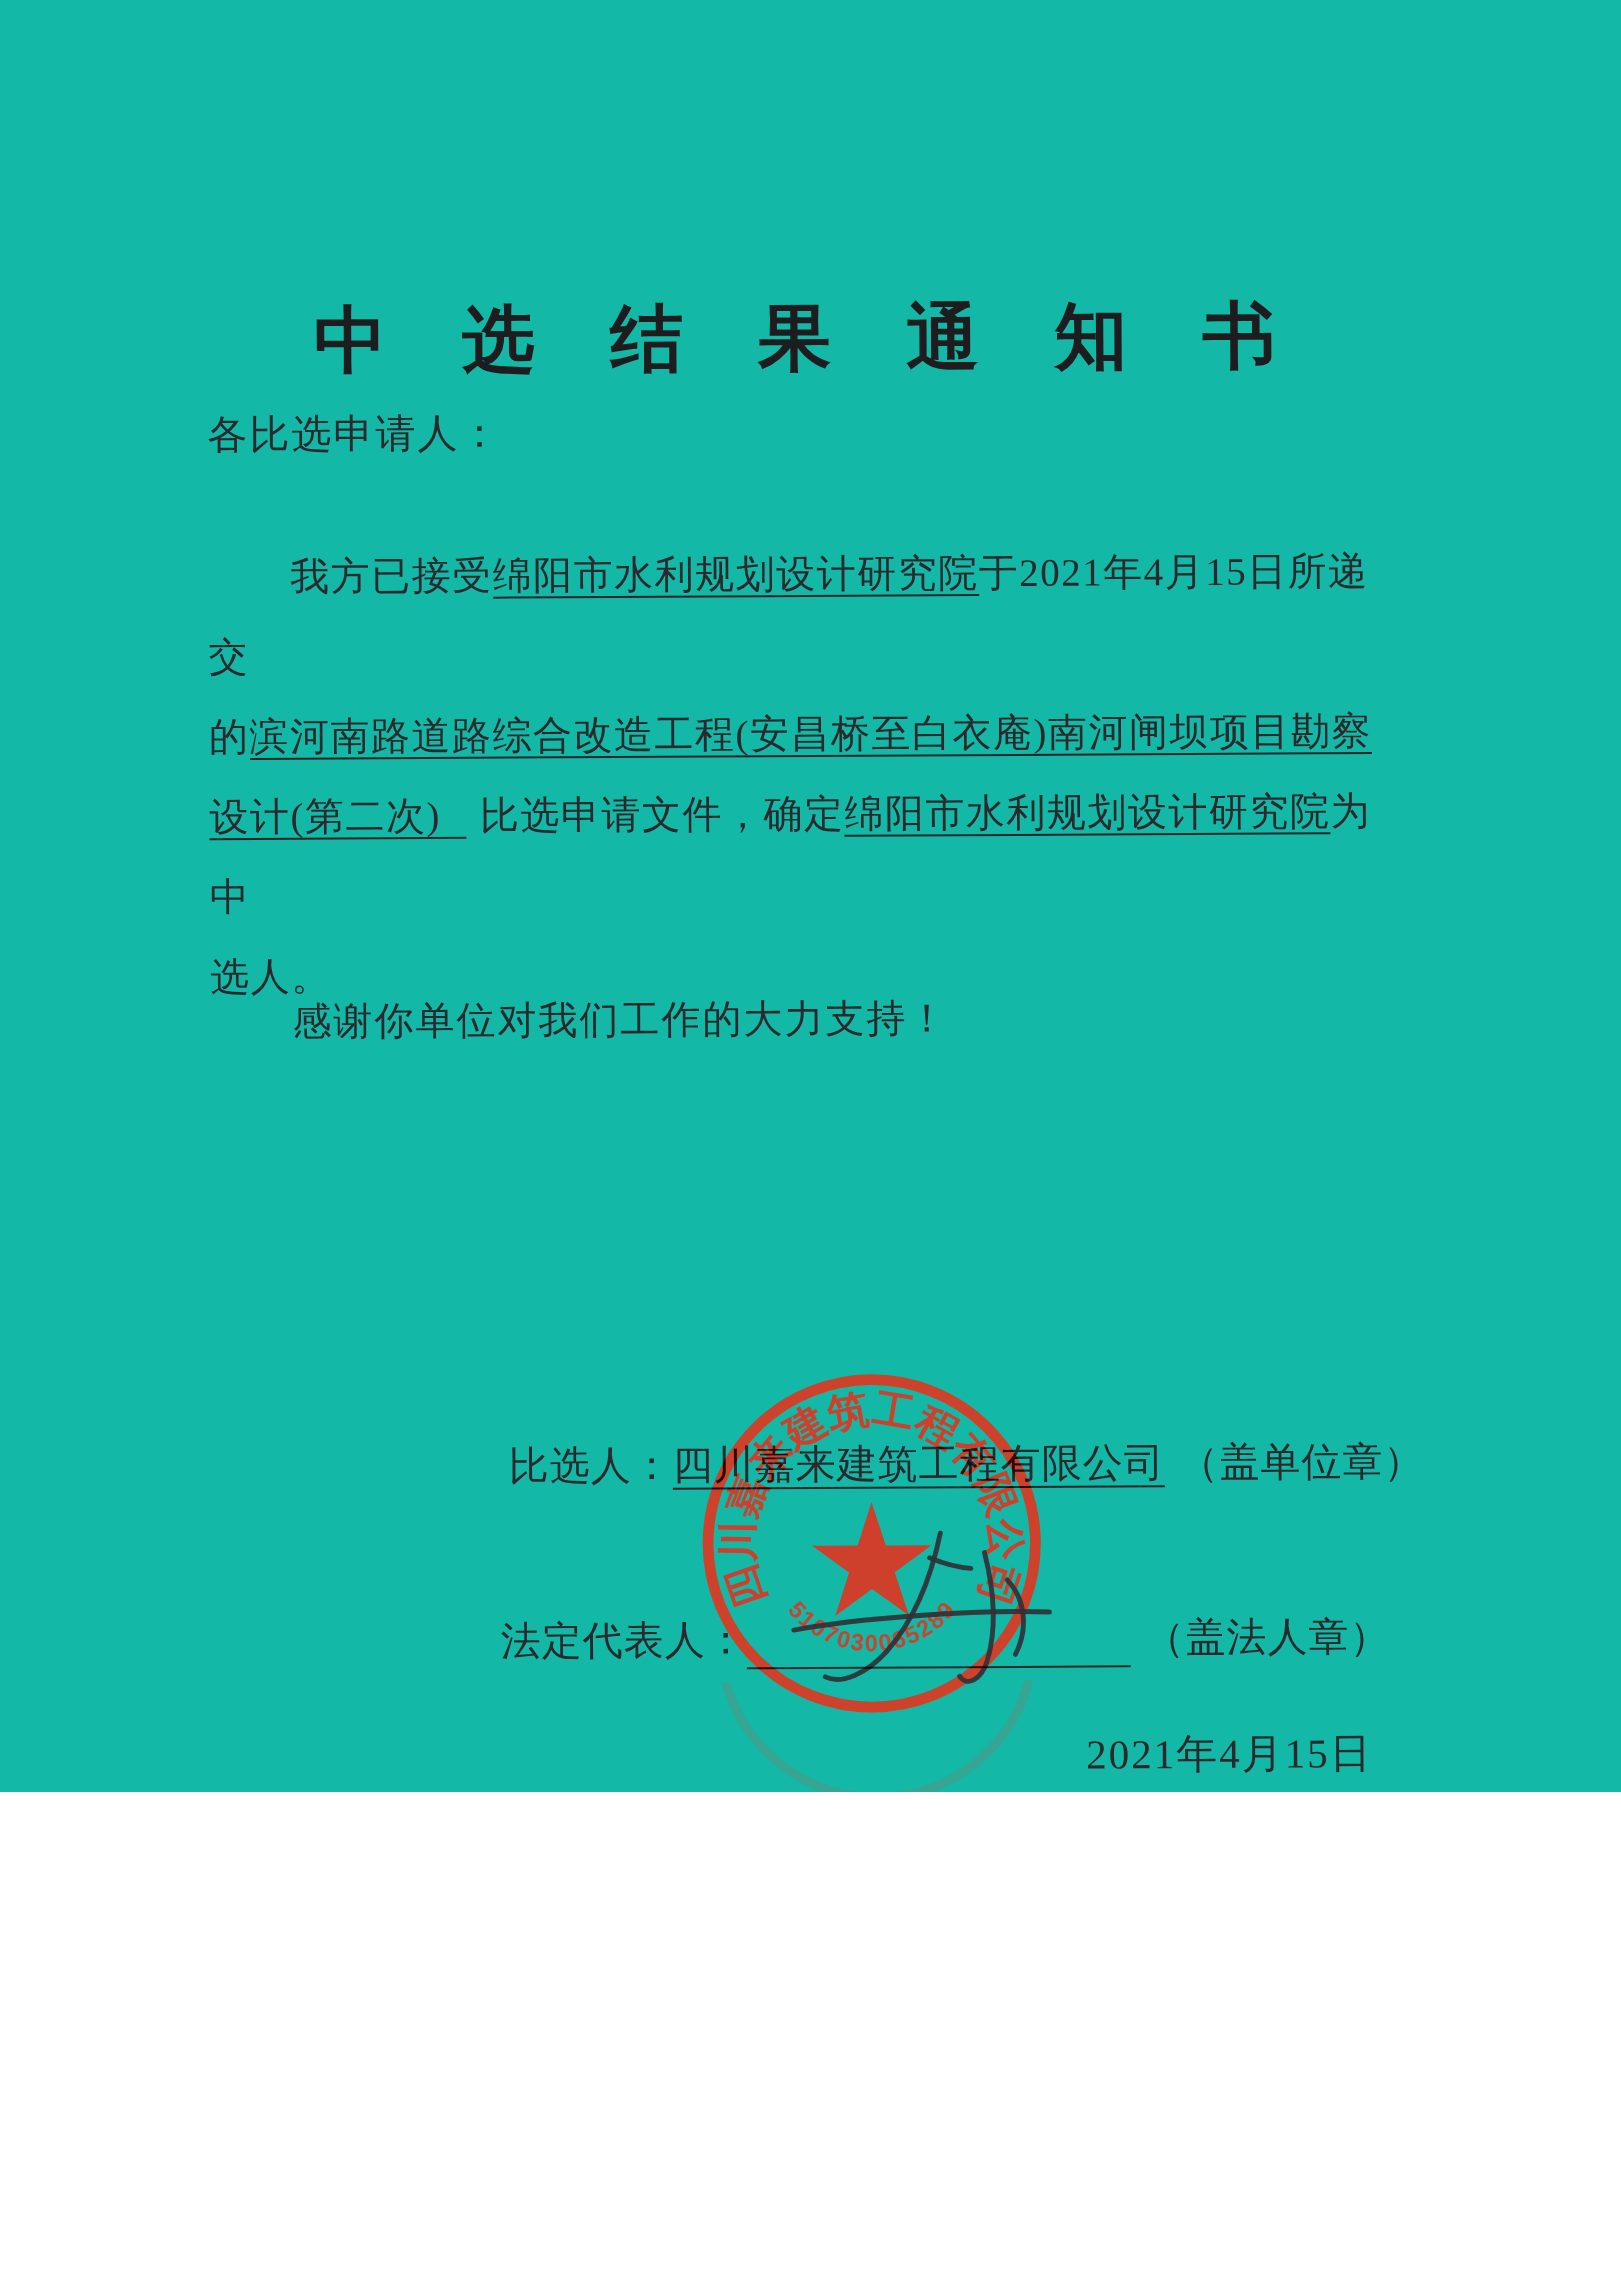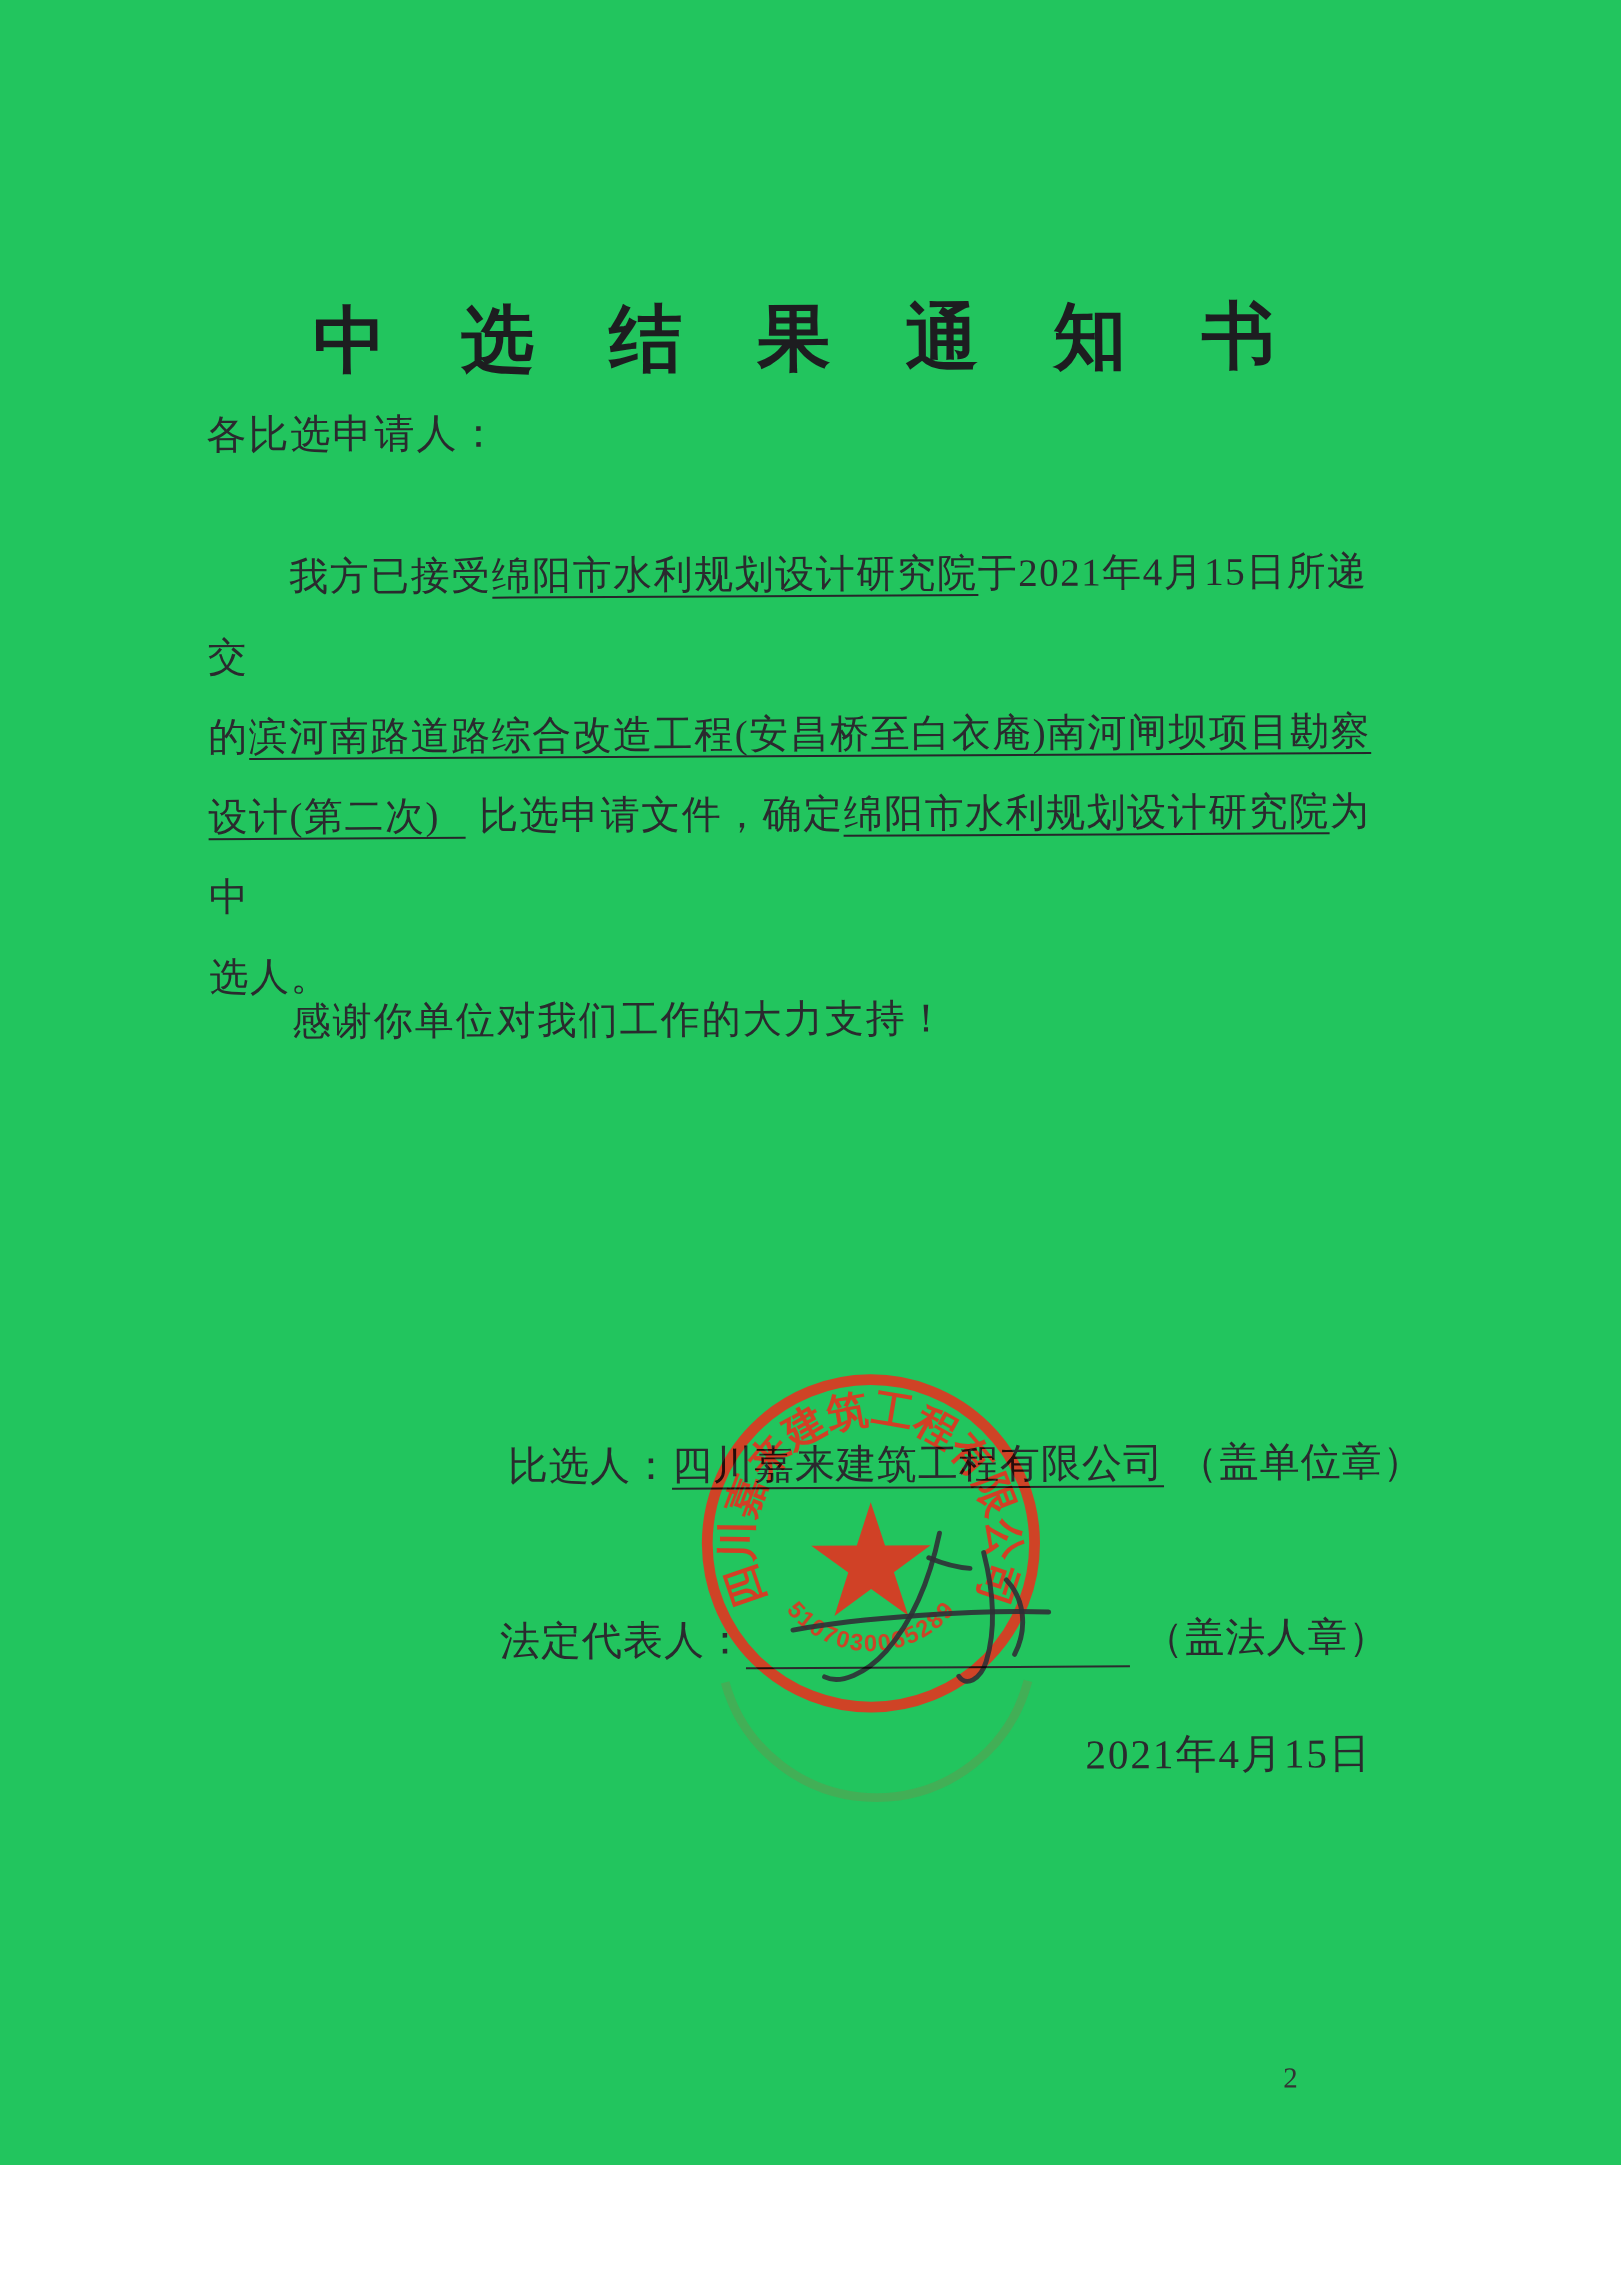--- a/index.html
+++ b/index.html
@@ -1,19 +1,19 @@
 <!DOCTYPE html>
 <html><head>
 <meta charset="utf-8">
 <style>
   html,body{margin:0;padding:0;background:#ffffff;}
   .page{
     position:relative;
-    width:1621px;height:2165px;
-    background:#22c55e;
+    width:1621px;height:1792px;
+    background:#14b8a6;
     overflow:hidden;
     font-family:"Liberation Serif","DejaVu Serif",serif;
     color:#2a2a2e;
   }
   .tilt{position:absolute;inset:0;transform:rotate(-0.3deg);transform-origin:50% 42%;}
   .title{
     position:absolute;top:290px;left:0;width:100%;
     text-align:center;
     font-family:"Liberation Sans","DejaVu Sans",sans-serif;
     font-weight:700;

